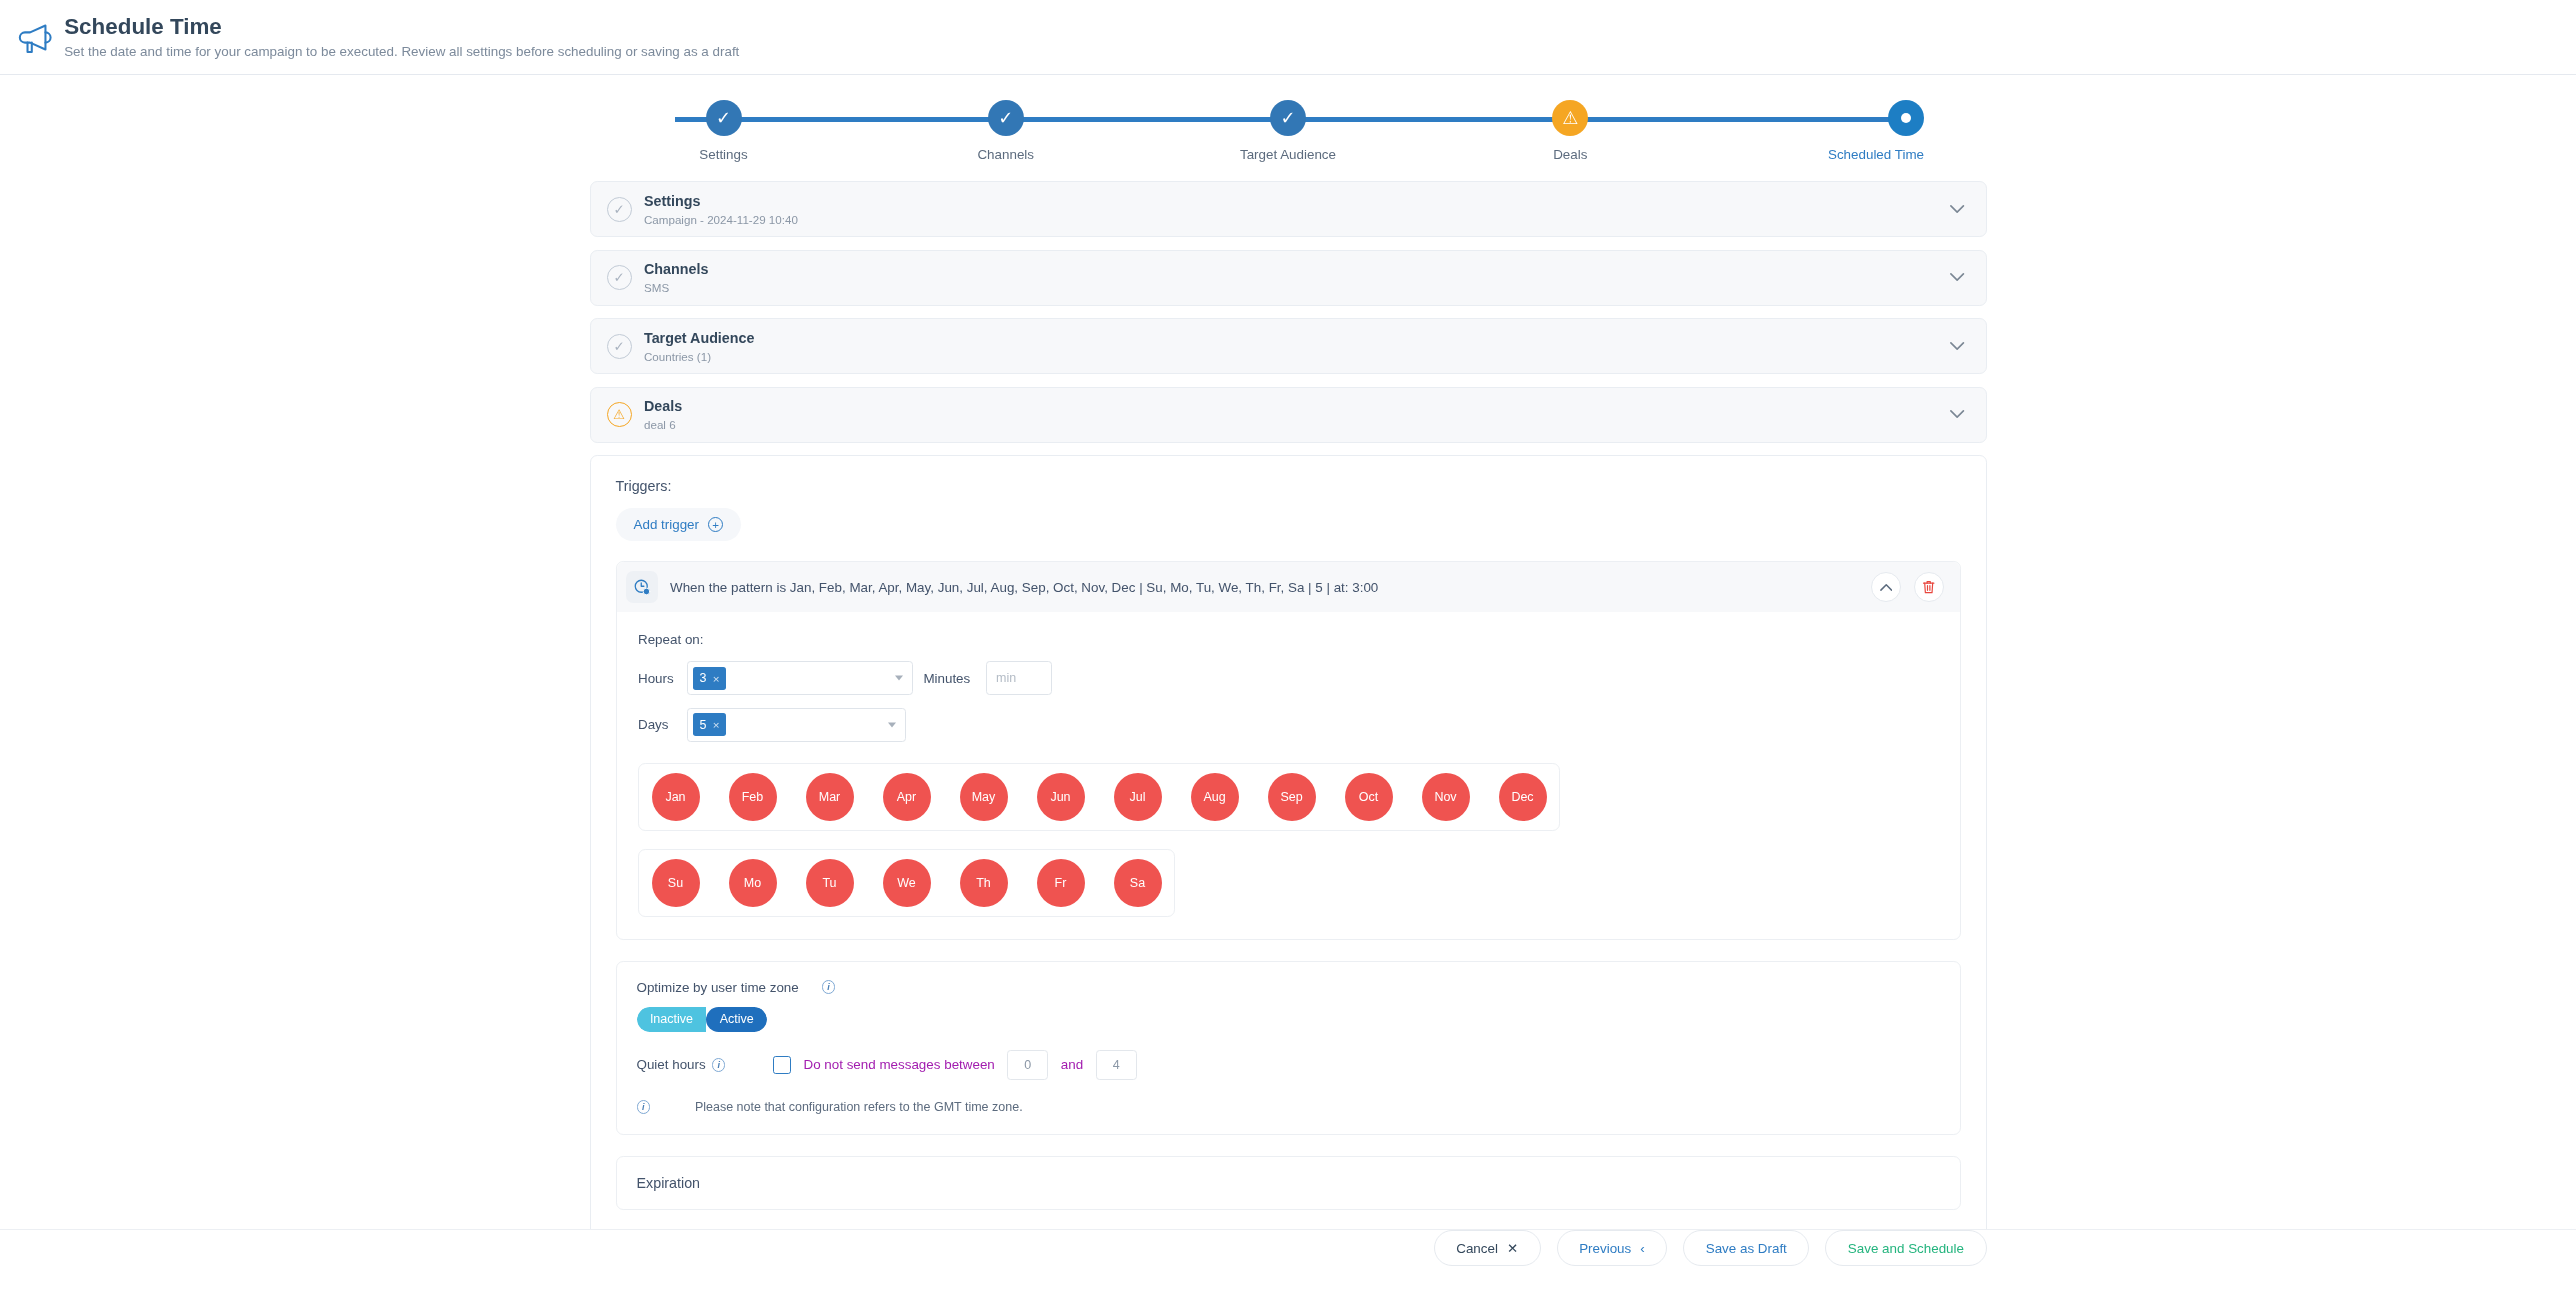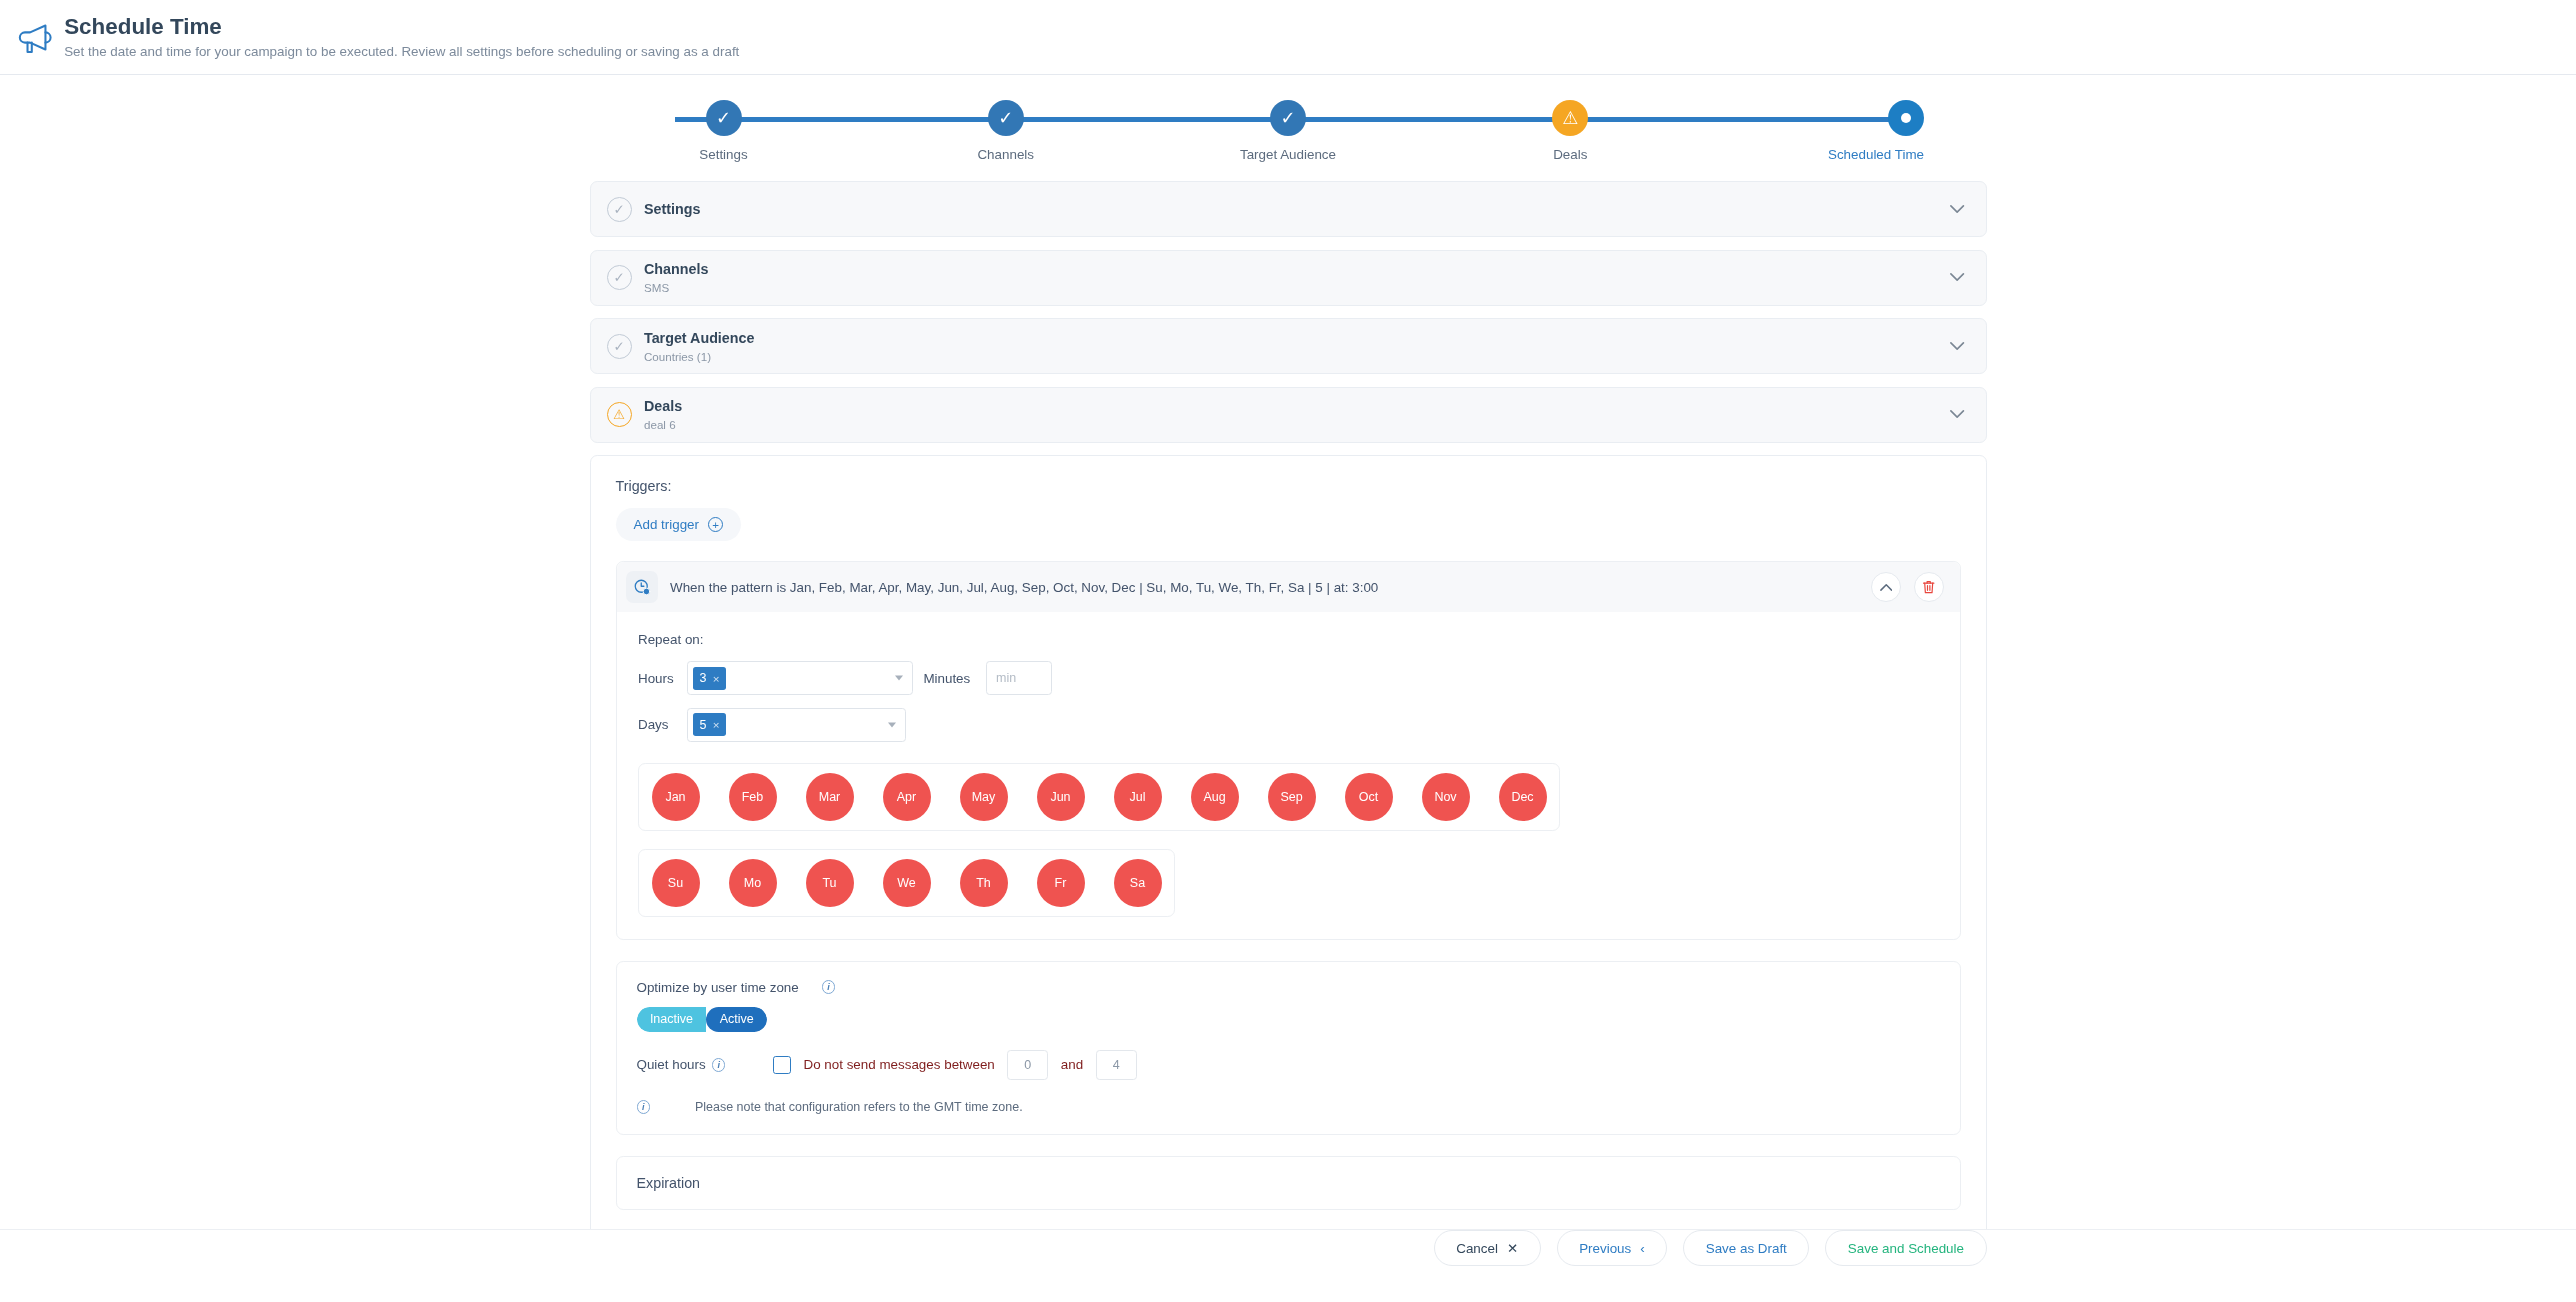--- a/index.html
+++ b/index.html
@@ -213,21 +213,21 @@
   .toggle-opt.inactive { background: #4ec3e0; color:#fff; border-radius: 12.5px 0 0 12.5px; }
   .toggle-opt.active   { background: #1f6fbd; color:#fff; border-radius: 12.5px; }
 
   .quiet-row { display:flex; align-items:center; gap: 12.5px; margin-top: 18px; }
   .quiet-label { font-size: 13.4px; color:#43536b; display:flex; align-items:center; gap:6.3px; min-width: 99px;}
   .cbx {
     width: 18px; height: 18px; border-radius: 2.7px;
     border: 1.8px solid #2e7cc3; background: #fff; cursor: pointer;
     margin-left: 25px;
   }
-  .quiet-text { font-size: 13.4px; color: #7f1d1d; }
+  .quiet-text { font-size: 13.4px; color: #a21caf; }
   .hour-input {
     width: 41px; height: 30px; border: 0.9px solid #e3e7ec; border-radius: 3.6px;
     background:#fff; font-family: inherit; font-size: 12.5px; color:#8b97a6;
     text-align:center;
   }
   .note-row { display:flex; align-items:center; gap: 9px; margin-top: 20px; }
   .note-text { font-size: 12.5px; color: #5c6b7e; margin-left: 36px; }
 
   
   .expiration {
@@ -319,20 +319,21 @@
       </div>
     </div>
   </div>
 
   <div class="accordions">
 
     <div class="acc">
       <div class="acc-icon">✓</div>
       <div class="acc-texts">
         <div class="acc-title">Settings</div>
+        <div class="acc-sub">Campaign - 2024-11-29 10:40</div>
       </div>
       <div class="chev">
         <svg width="14.3" height="9" viewBox="0 0 16 10" fill="none" stroke="#7b8794" stroke-width="1.8" stroke-linecap="round" stroke-linejoin="round">
             <path d="M1 1 L8 8 L15 1"></path>
           </svg>
       </div>
     </div>
 
     <div class="acc">
       <div class="acc-icon">✓</div>

